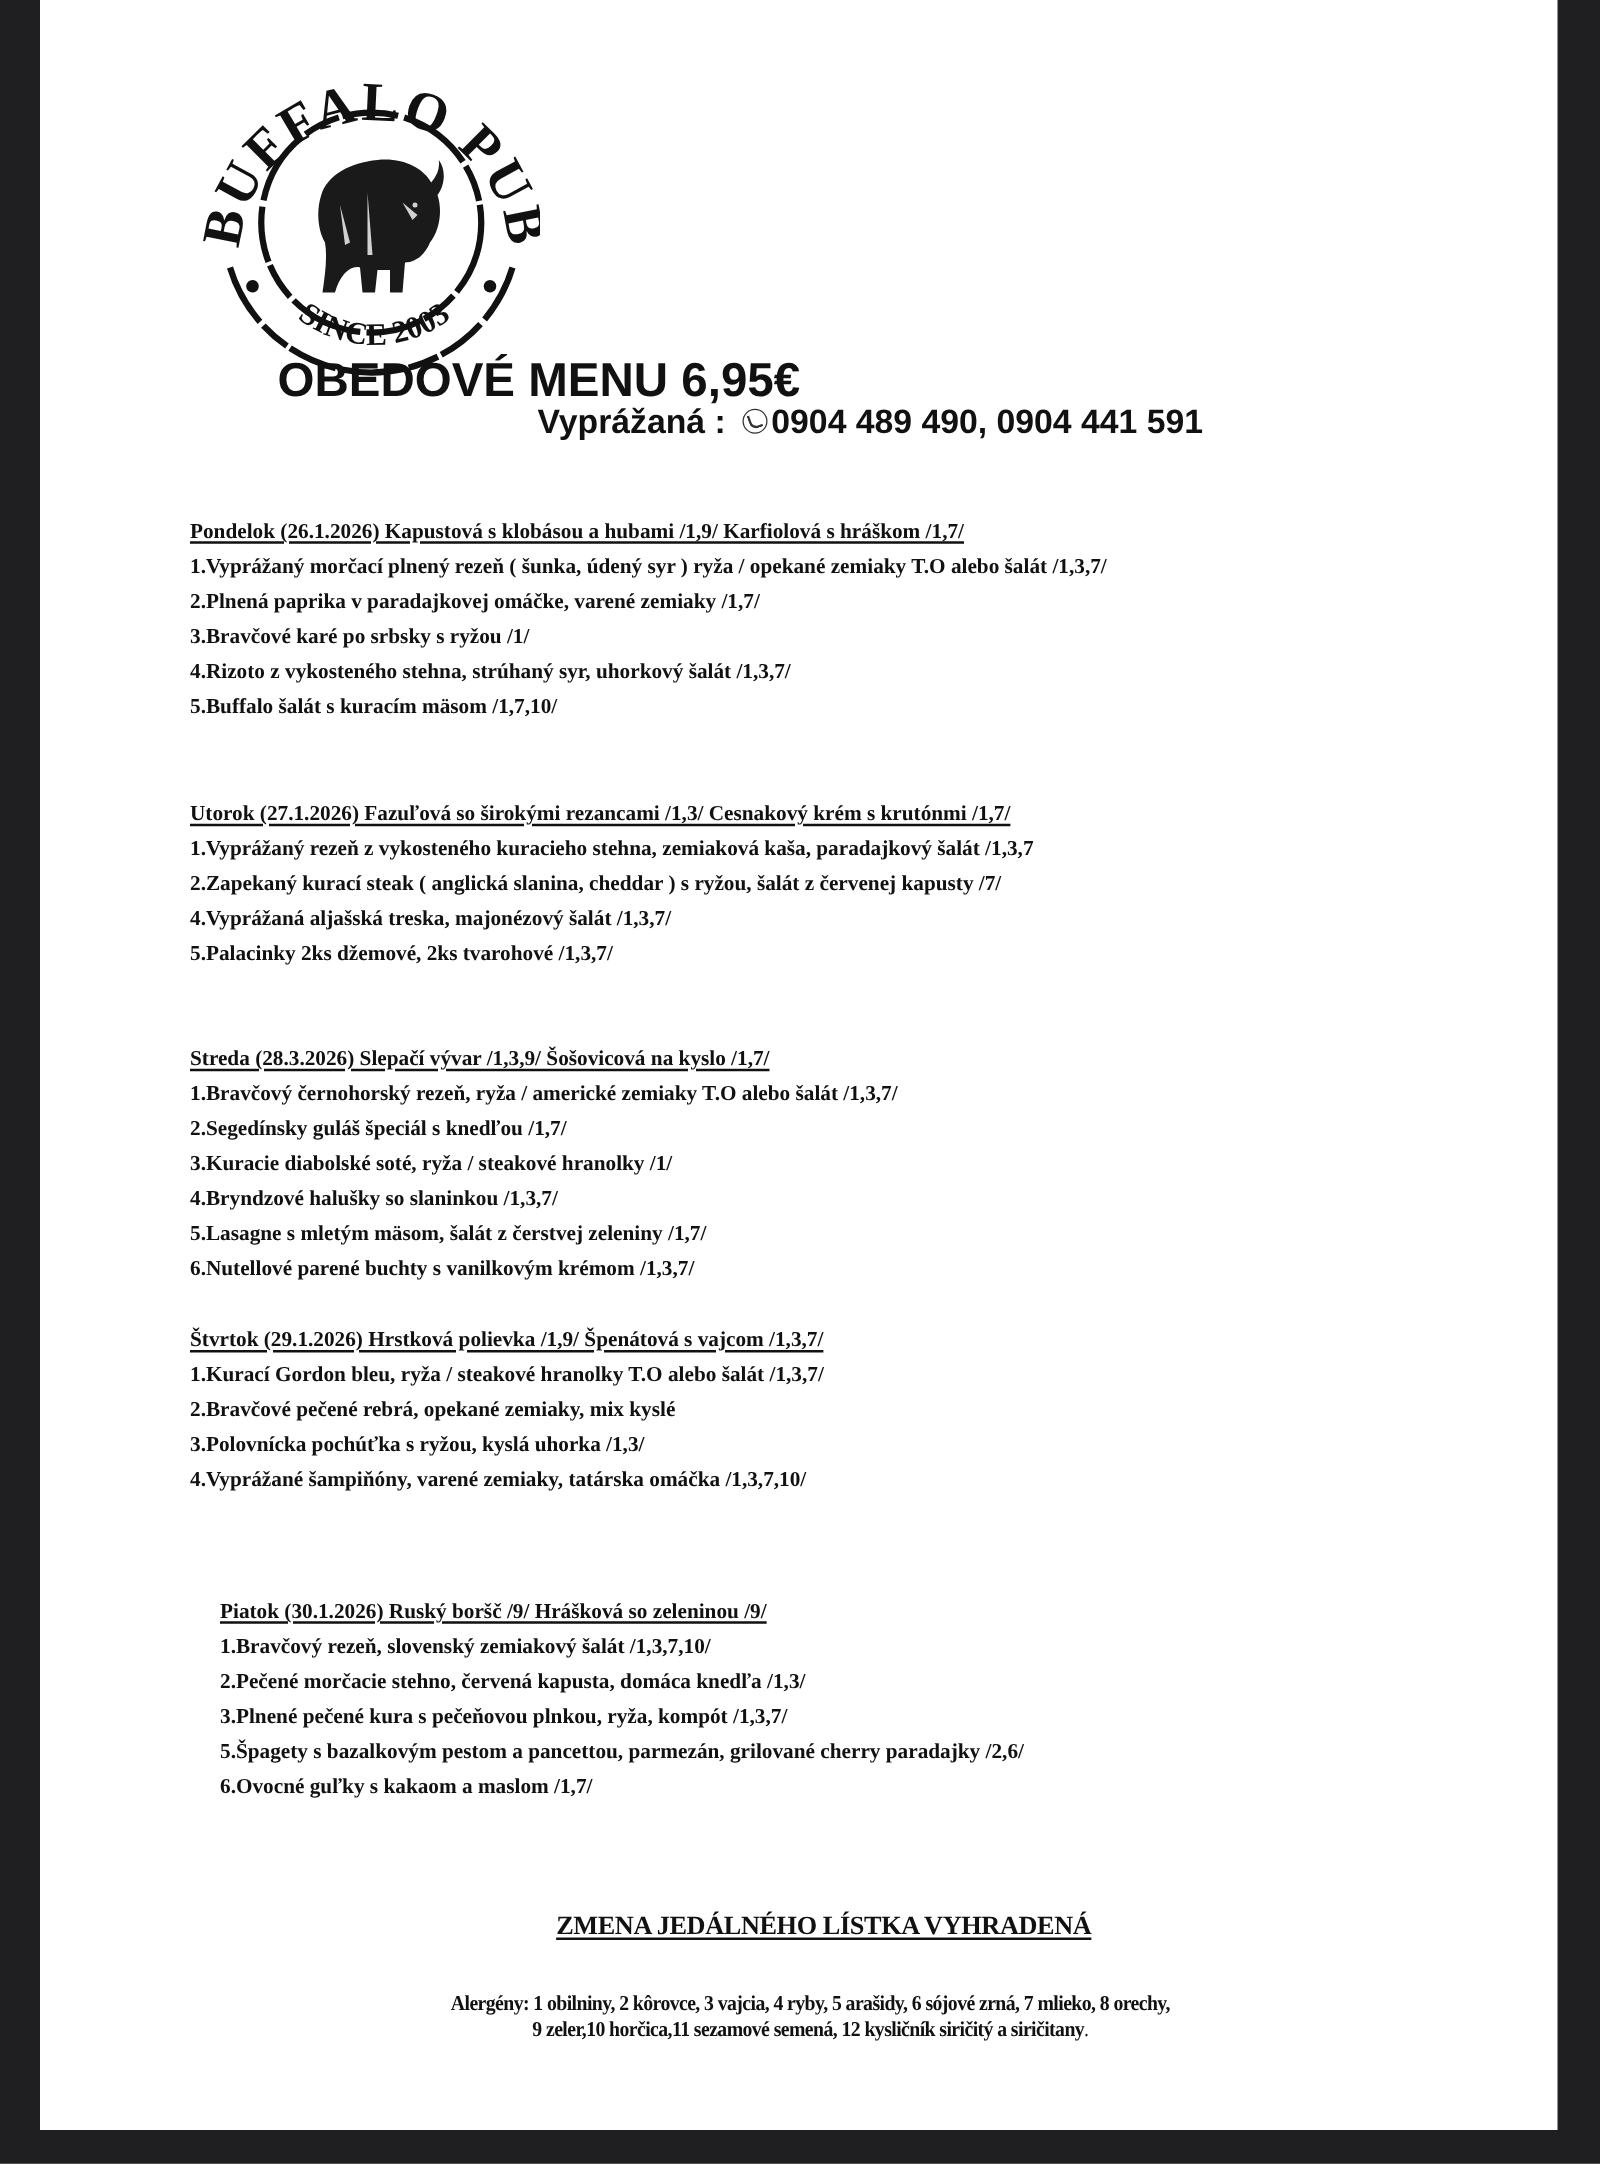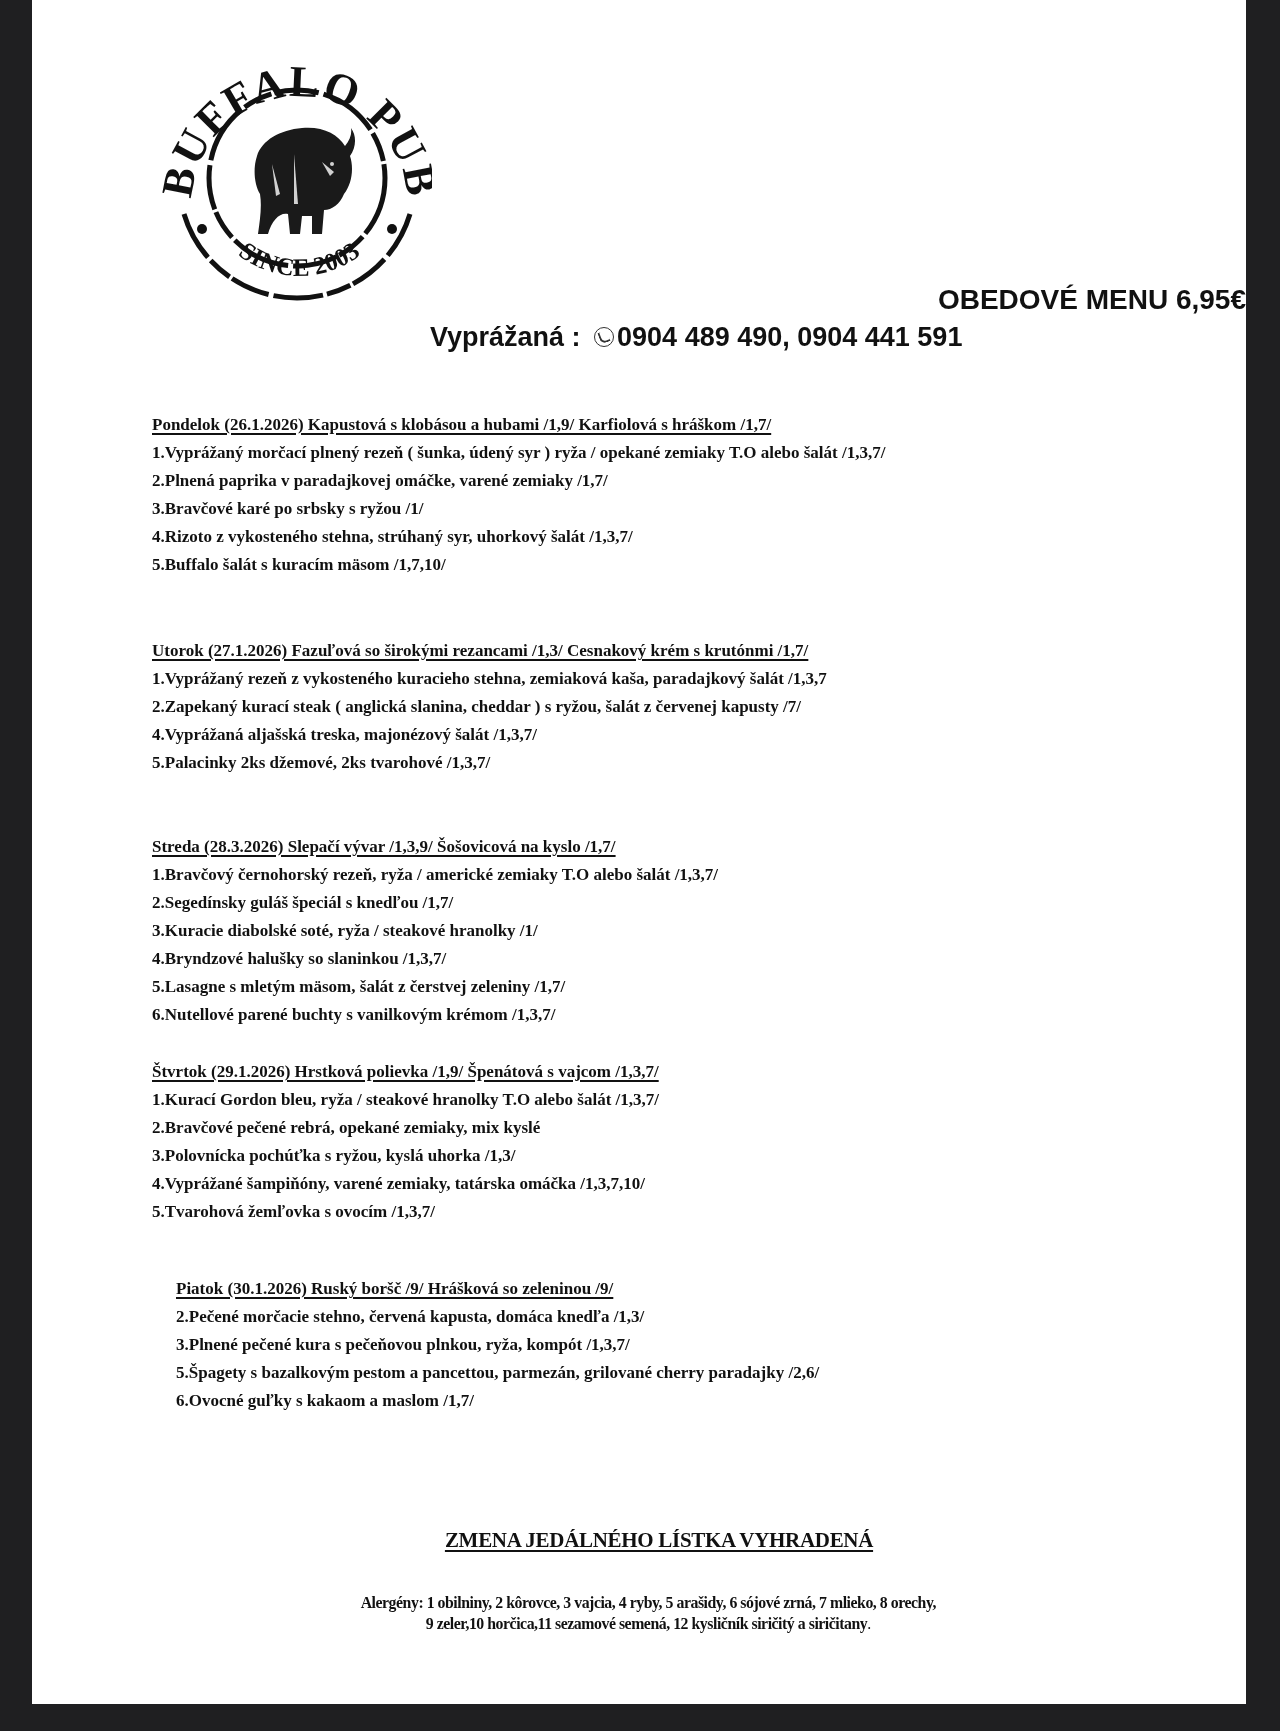--- a/index.html
+++ b/index.html
@@ -5,22 +5,22 @@
   html, body { margin:0; padding:0; }
   body {
     width:1280px; height:1731px; background:#1f1f21; position:relative; overflow:hidden;
     font-family:"Liberation Serif", serif; color:#111;
   }
   .page {
     position:absolute; left:32px; top:0; width:1214px; height:1704px; background:#ffffff;
   }
   .logo { position:absolute; left:130px; top:44px; width:270px; height:262px; }
   .title {
-    position:absolute; left:0; width:100%; top:284px; text-align:right;
-    font-family:"Liberation Sans", sans-serif; font-weight:bold; font-size:28px; color:#111;
+    position:absolute; left:0; width:100%; top:284px; text-align:left;
+    font-family:"Liberation Sans", sans-serif; font-weight:bold; font-size:38px; color:#111;
     padding-left:190px; box-sizing:border-box;
   }
   .orders {
     position:absolute; left:398px; top:322px;
     font-family:"Liberation Sans", sans-serif; font-weight:bold; font-size:27px; color:#111;
     white-space:nowrap;
   }
   .phone-icon {
     display:inline-block; width:20px; height:20px; border:1.5px solid #333; border-radius:50%;
     position:relative; top:1px; margin:0 3px 0 6px; box-sizing:border-box; vertical-align:baseline;
@@ -116,25 +116,25 @@
     <span class="item">5.Lasagne s mletým mäsom, šalát z čerstvej zeleniny /1,7/</span>
     <span class="item">6.Nutellové parené buchty s vanilkovým krémom /1,3,7/</span>
   </div>
 
   <div class="day" style="top:1058px;">
     <span class="item day-header"><b>Štvrtok (29.1.2026) Hrstková polievka /1,9/ Špenátová s vajcom /1,3,7/</b></span>
     <span class="item">1.Kurací Gordon bleu, ryža / steakové hranolky T.O alebo šalát /1,3,7/</span>
     <span class="item">2.Bravčové pečené rebrá, opekané zemiaky, mix kyslé</span>
     <span class="item">3.Polovnícka pochúťka s ryžou, kyslá uhorka /1,3/</span>
     <span class="item">4.Vyprážané šampiňóny, varené zemiaky, tatárska omáčka /1,3,7,10/</span>
-    <span class="item">5.Tvarohová žemľovka s ovocím /1,3,7/</span>
   </div>
 
   <div class="day" style="top:1275px;margin-left:24px;">
     <span class="item day-header"><b>Piatok (30.1.2026) Ruský boršč /9/ Hrášková so zeleninou /9/</b></span>
+    <span class="item">1.Bravčový rezeň, slovenský zemiakový šalát /1,3,7,10/</span>
     <span class="item">2.Pečené morčacie stehno, červená kapusta, domáca knedľa /1,3/</span>
     <span class="item">3.Plnené pečené kura s pečeňovou plnkou, ryža, kompót /1,3,7/</span>
     <span class="item">5.Špagety s bazalkovým pestom a pancettou, parmezán, grilované cherry paradajky /2,6/</span>
     <span class="item">6.Ovocné guľky s kakaom a maslom /1,7/</span>
   </div>
 
   <div class="notice">ZMENA JEDÁLNÉHO LÍSTKA VYHRADENÁ</div>
   <div class="allergens">
     <div>Alergény: 1 obilniny, 2 kôrovce, 3 vajcia, 4 ryby, 5 arašidy, 6 sójové zrná, 7 mlieko, 8 orechy,</div>
     <div><span>9 zeler,10 horčica,11 sezamové semená, 12 kysličník siričitý a siričitany</span><span class="end-dot">.</span></div>

